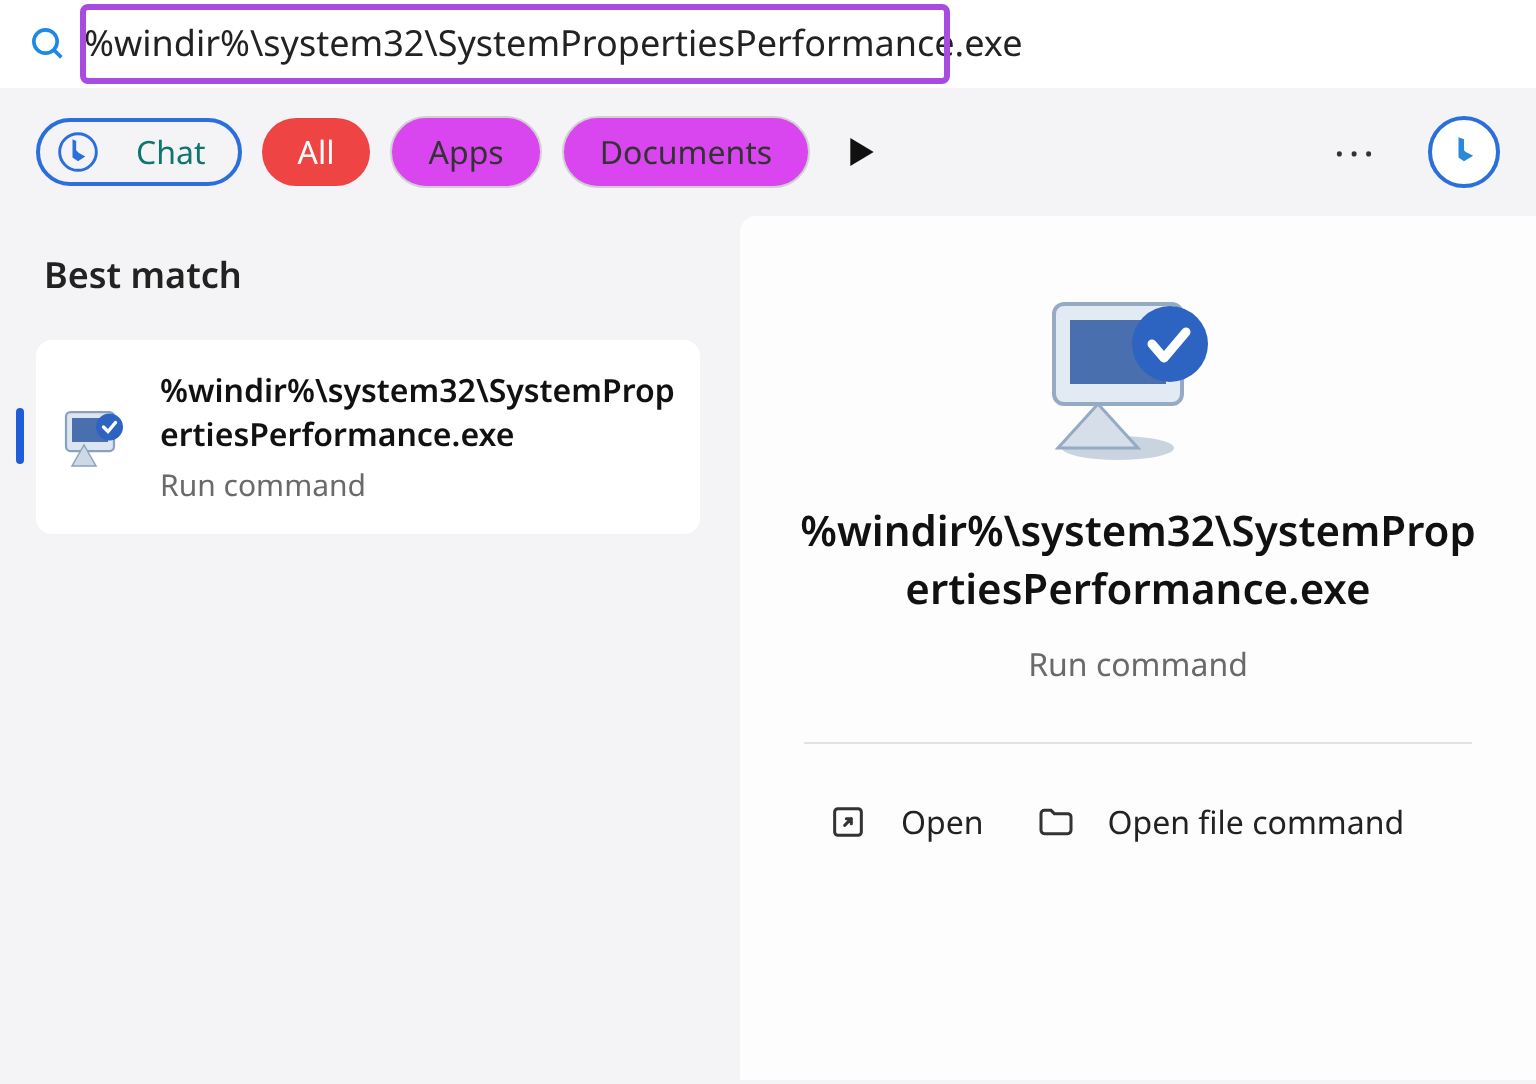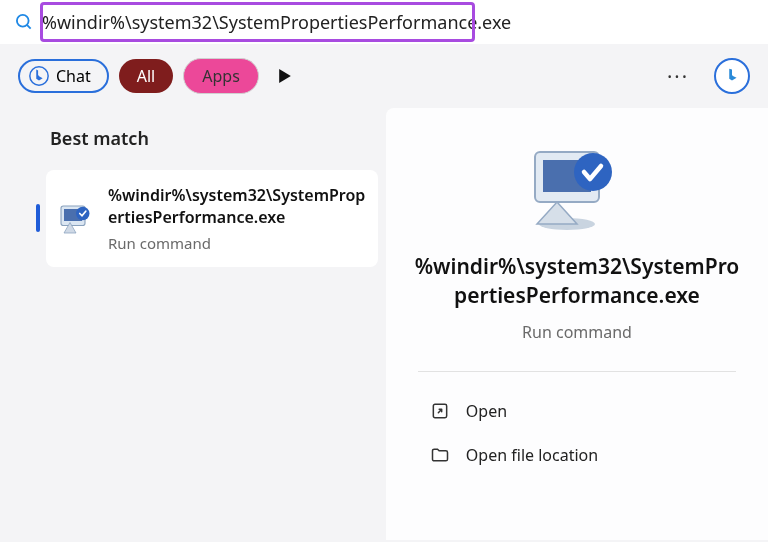--- a/index.html
+++ b/index.html
@@ -4,42 +4,42 @@
 <style>
 * { margin: 0; padding: 0; box-sizing: border-box; font-family: "Segoe UI", -apple-system, system-ui, sans-serif; }
 body { width: 768px; height: 542px; background: #f4f4f6; overflow: hidden; position: relative; }
 .search-bar { display: flex; align-items: center; padding: 6px 10px; background: #fff; height: 44px; }
 .search-bar .mag { flex: 0 0 auto; margin: 0 8px 0 4px; color: #1e88e5; }
 .search-input-wrap { flex: 1; display: flex; align-items: center; height: 32px; background: #fff; }
 .search-input { flex: 1; border: none; outline: none; font-size: 18px; color: #222; background: transparent; }
 .highlight-box { position: absolute; top: 2px; left: 40px; width: 435px; height: 40px; border: 3px solid #a84be0; border-radius: 4px; pointer-events: none; }
 .filter-row { display: flex; align-items: center; gap: 10px; padding: 14px 18px 14px 18px; background: #f4f4f6; }
 .pill { display: inline-flex; align-items: center; padding: 6px 18px; border-radius: 999px; font-size: 16px; color: #333; cursor: pointer; background: transparent; border: 1px solid transparent; }
-.pill.chat { border: 2px solid #2a6fdb; color: #000000; padding: 4px 16px 4px 8px; gap: 6px; }
+.pill.chat { border: 2px solid #2a6fdb; color: #0f766e; padding: 4px 16px 4px 8px; gap: 18px; }
 .pill.chat .bing-mini { width: 22px; height: 22px; }
-.pill.active { background: #7f1d1d; color: #fff; border: none; }
-.pill.plain { border: 1px solid #d0d0d0; background: #ec4899; color: #333; }
+.pill.active { background: #ef4444; color: #fff; border: none; }
+.pill.plain { border: 1px solid #d0d0d0; background: #d946ef; color: #333; }
 .arrow-btn { width: 32px; height: 32px; display: flex; align-items: center; justify-content: center; cursor: pointer; }
 .dots-btn { width: 40px; height: 32px; display: flex; align-items: center; justify-content: center; cursor: pointer; font-size: 20px; color: #333; letter-spacing: 2px; }
 .bing-logo { width: 36px; height: 36px; border-radius: 50%; border: 2px solid #2a6fdb; display: flex; align-items: center; justify-content: center; cursor: pointer; margin-left: 6px; background: #fff; }
-.content-row { display: flex; gap: 0; padding: 0; height: calc(100% - 110px); margin-left: 28px; }
+.content-row { display: flex; gap: 12px; padding: 0; height: calc(100% - 110px); }
 .left-col { width: 358px; padding: 18px 8px 0 18px; }
 .best-match-label { font-size: 18px; font-weight: 600; color: #222; margin-bottom: 20px; padding-left: 4px; }
 .result-card { display: flex; align-items: center; gap: 14px; background: #fff; border-radius: 8px; padding: 14px 12px; position: relative; cursor: pointer; }
 .result-card .accent { position: absolute; left: -10px; top: 50%; transform: translateY(-50%); width: 4px; height: 28px; background: #1f5cd8; border-radius: 2px; }
 .result-card .icon-box { width: 36px; height: 36px; flex-shrink: 0; }
 .result-card .texts { flex: 1; overflow: hidden; }
 .result-card .title { font-size: 16px; font-weight: 600; color: #111; line-height: 1.4; word-break: break-all; }
 .result-card .subtitle { font-size: 15px; color: #6a6a6a; margin-top: 4px; }
 .right-col { flex: 1; background: #fdfdfe; padding: 24px 18px 0 18px; display: flex; flex-direction: column; align-items: center; border-top-left-radius: 8px; }
 .big-icon { width: 100px; height: 90px; margin-bottom: 20px; margin-top: 10px; }
 .detail-title { font-size: 21px; font-weight: 600; color: #111; text-align: center; line-height: 1.4; word-break: break-all; padding: 0 8px; }
 .detail-sub { font-size: 16px; color: #6a6a6a; margin-top: 10px; }
 .divider { width: 92%; height: 1px; background: #e2e2e2; margin: 28px 0 18px 0; }
-.actions { width: 92%; display: flex; flex-direction: column; gap: 2px; }
+.actions { width: 92%; display: flex; flex-direction: row; gap: 2px; }
 .action-item { display: flex; align-items: center; gap: 16px; padding: 10px 12px; border-radius: 6px; cursor: pointer; font-size: 16px; color: #222; }
 .action-item .ico { width: 20px; height: 20px; flex-shrink: 0; color: #333; }
 svg { display: block; }
 </style>
 </head>
 <body>
 
 <div class="search-bar">
   <span class="mag">
     <svg width="20" height="20" viewBox="0 0 24 24" fill="none" stroke="#1e88e5" stroke-width="2.2">
@@ -61,20 +61,23 @@
           <path d="M9 5v10l3 2 4-2.5-3.5-2L11 11V6z" fill="#2a6fdb"></path>
         </svg>
     </span>
     <span>Chat</span>
   </div>
   <div class="pill active">
       <span>All</span>
     </div>
   <div class="pill plain">
       <span>Apps</span>
+    </div>
+  <div class="pill plain">
+      <span>Documents</span>
     </div>
   <div class="arrow-btn">
     <svg width="14" height="14" viewBox="0 0 10 12">
         <path d="M0 0l10 6-10 6z" fill="#111"></path>
       </svg>
   </div>
   <div style="flex:1"></div>
   <div class="dots-btn">···</div>
   <div class="bing-logo">
     <svg viewBox="0 0 24 24" width="22" height="22">
@@ -127,17 +130,17 @@
             </svg>
         </span>
         <span>Open</span>
       </div>
       <div class="action-item">
         <span class="ico">
           <svg width="20" height="20" viewBox="0 0 24 24" fill="none" stroke="#333" stroke-width="1.8">
               <path d="M3 7a2 2 0 012-2h4l2 2h8a2 2 0 012 2v8a2 2 0 01-2 2H5a2 2 0 01-2-2z"></path>
             </svg>
         </span>
-        <span>Open file location</span>
+        <span>Open file command</span>
       </div>
     </div>
   </div>
 </div>
 
 </body></html>

